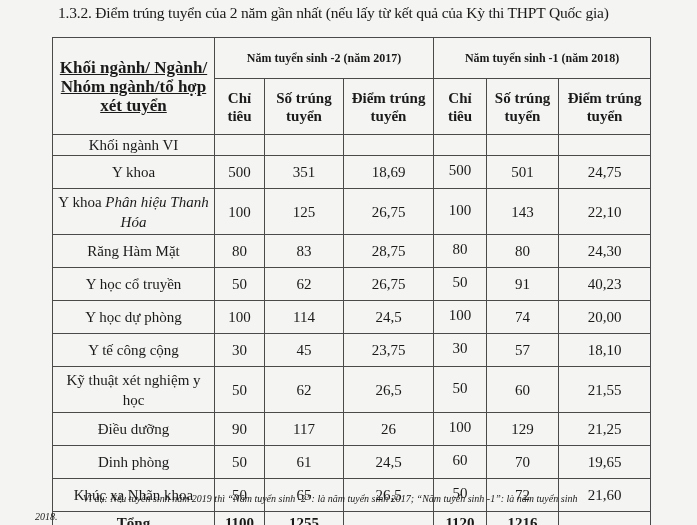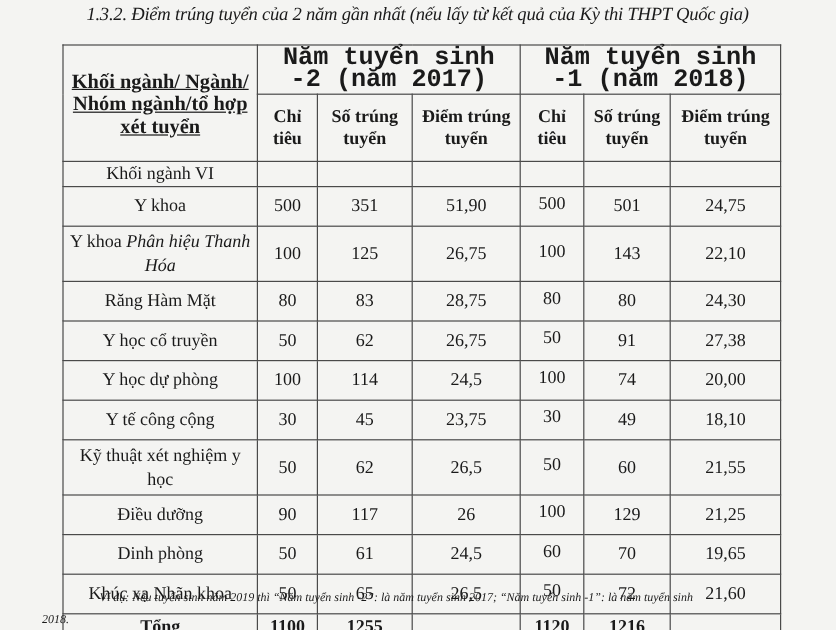--- a/index.html
+++ b/index.html
@@ -10,24 +10,23 @@
     body {
       width: 697px;
       height: 525px;
       position: relative;
       overflow: hidden;
       font-family: "Liberation Serif", "DejaVu Serif", serif;
       color: #1a1a1a;
     }
     .heading {
       position: absolute;
-      left: 72px;
+      left: 58px;
       top: 4px;
       font-size: 15.5px;
-      font-style: italic;
       letter-spacing: -0.2px;
       white-space: nowrap;
     }
     table.scores {
       position: absolute;
       left: 52px;
       top: 37px;
       width: 598px;
       border-collapse: collapse;
       table-layout: fixed;
@@ -43,23 +42,22 @@
       font-weight: bold;
       text-align: center;
     }
     .hdr-main {
       font-size: 17px;
       line-height: 19px;
       text-decoration: underline;
     }
     .hdr-group {
       height: 40px;
-      font-size: 21px;
+      font-size: 12px;
       line-height: 19px;
-      font-family: Liberation Mono, monospace;
     }
     .hdr-sub {
       height: 55px;
       line-height: 18px;
       margin-top: 15px;
     }
     td.name {
       text-align: center;
       padding-left: 6px;
       line-height: 20px;
@@ -130,21 +128,21 @@
       <td></td>
       <td></td>
       <td></td>
       <td></td>
     </tr>
 
     <tr class="r-1">
       <td class="name"><span>Y khoa</span></td>
       <td class="num">500</td>
       <td class="num">351</td>
-      <td class="num">51,90</td>
+      <td class="num">18,69</td>
       <td class="num target2">500</td>
       <td class="num">501</td>
       <td class="num">24,75</td>
     </tr>
 
     <tr class="r-2">
       <td class="name"><span>Y khoa </span><span class="it">Phân hiệu Thanh Hóa</span></td>
       <td class="num">100</td>
       <td class="num">125</td>
       <td class="num">26,75</td>
@@ -163,40 +161,40 @@
       <td class="num">24,30</td>
     </tr>
 
     <tr class="r-1">
       <td class="name"><span>Y học cổ truyền</span></td>
       <td class="num">50</td>
       <td class="num">62</td>
       <td class="num">26,75</td>
       <td class="num target2">50</td>
       <td class="num">91</td>
-      <td class="num">27,38</td>
+      <td class="num">40,23</td>
     </tr>
 
     <tr class="r-1">
       <td class="name"><span>Y học dự phòng</span></td>
       <td class="num">100</td>
       <td class="num">114</td>
       <td class="num">24,5</td>
       <td class="num target2">100</td>
       <td class="num">74</td>
       <td class="num">20,00</td>
     </tr>
 
     <tr class="r-1">
       <td class="name"><span>Y tế công cộng</span></td>
       <td class="num">30</td>
       <td class="num">45</td>
       <td class="num">23,75</td>
       <td class="num target2">30</td>
-      <td class="num">49</td>
+      <td class="num">57</td>
       <td class="num">18,10</td>
     </tr>
 
     <tr class="r-2">
       <td class="name"><span>Kỹ thuật xét nghiệm y học</span></td>
       <td class="num">50</td>
       <td class="num">62</td>
       <td class="num">26,5</td>
       <td class="num target2">50</td>
       <td class="num">60</td>

